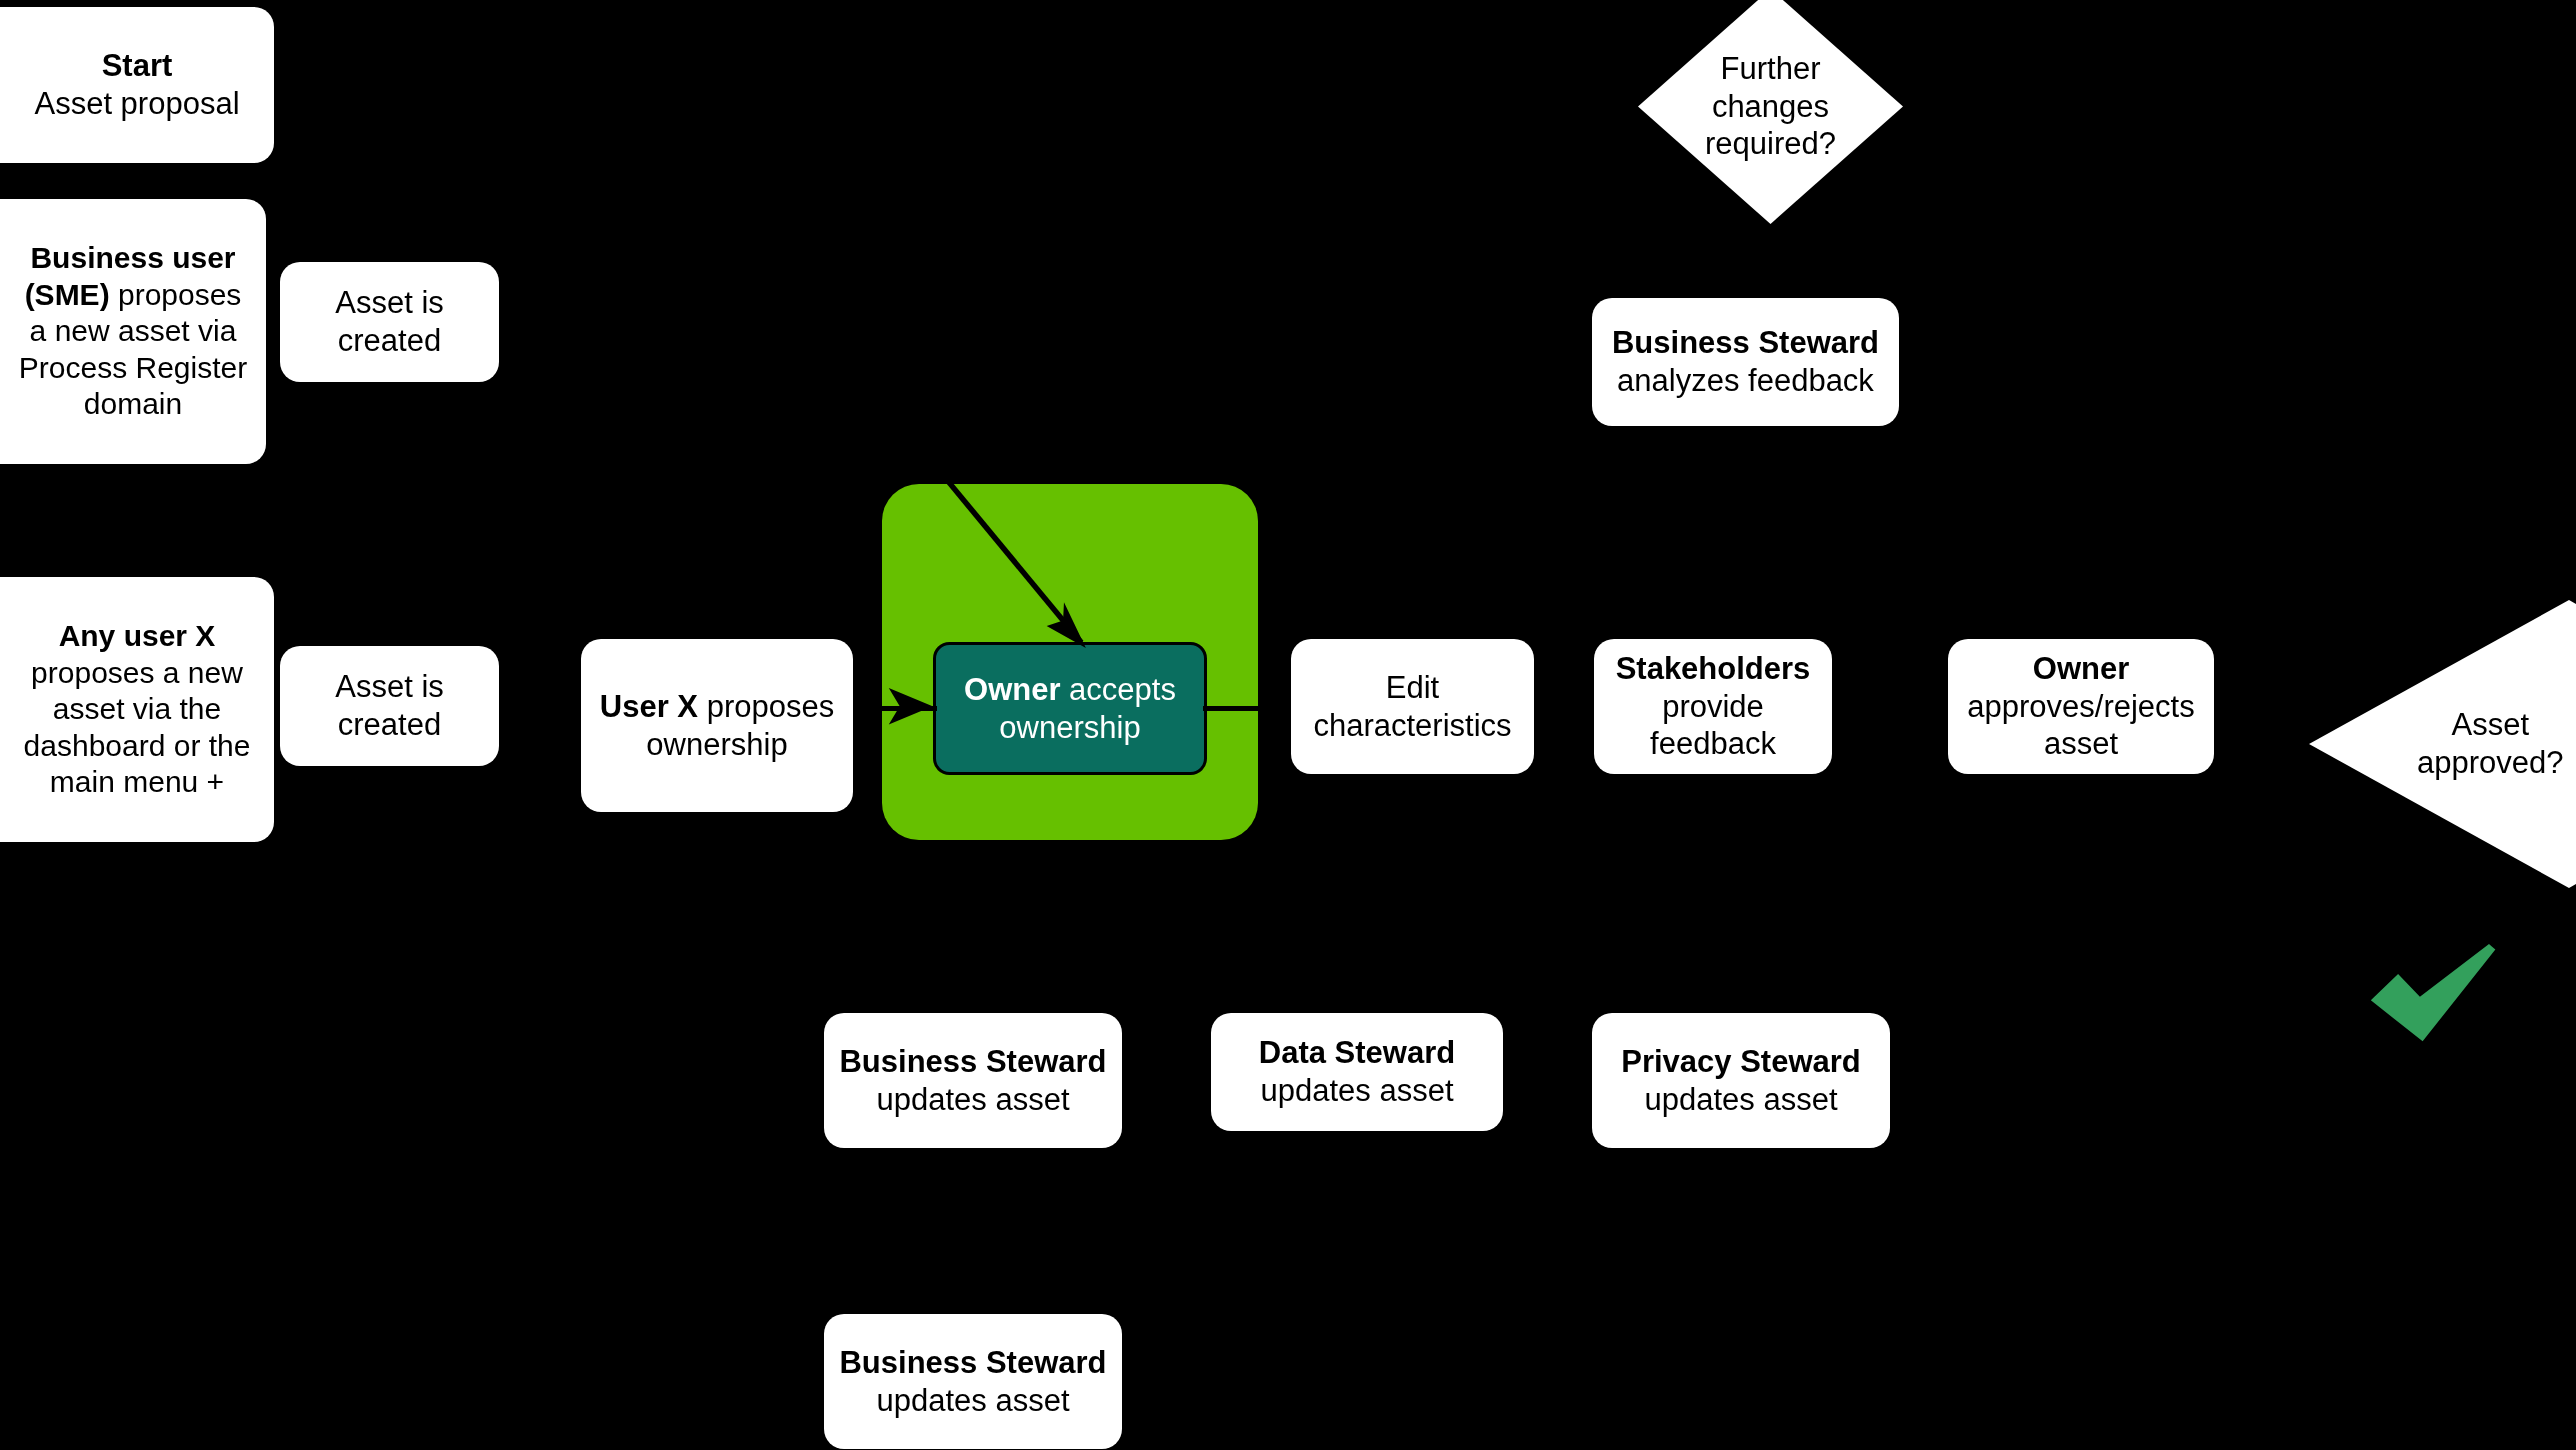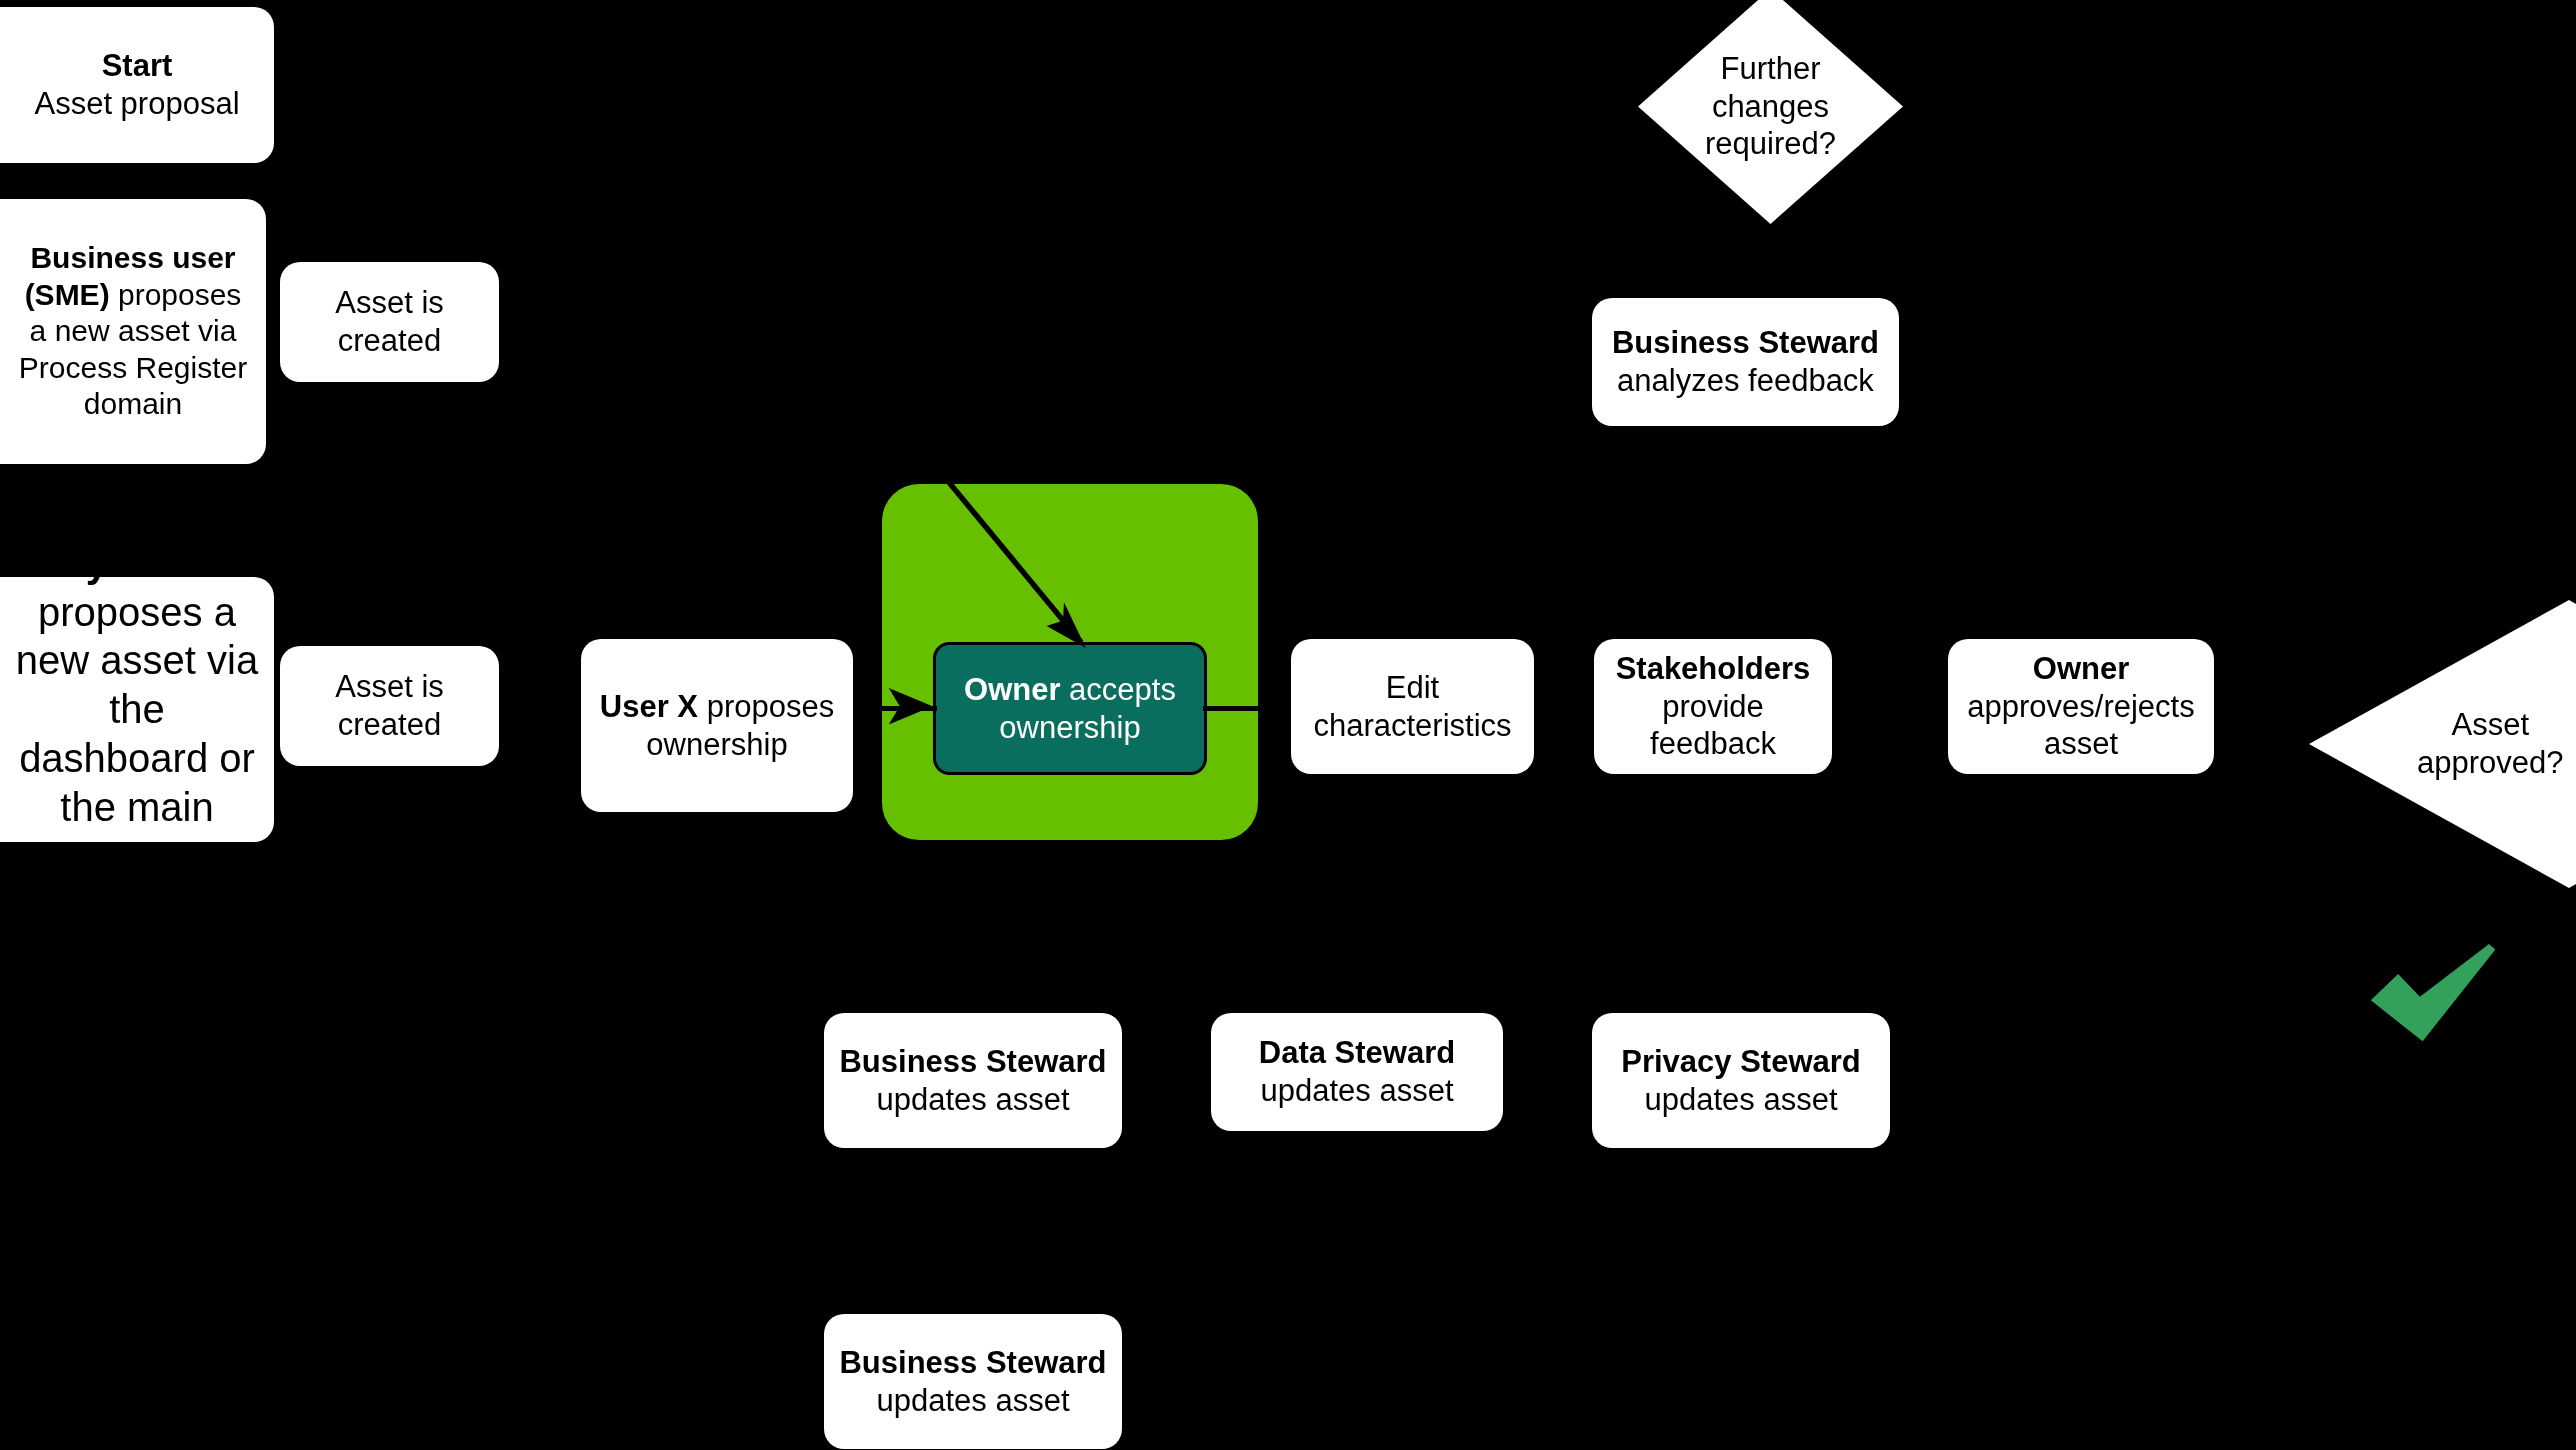--- a/index.html
+++ b/index.html
@@ -125,21 +125,21 @@
   </div>
 
   <div class="node bleed-left" style="left:0px; top:199px; width:266px; height:265px; font-size:30px;">
     <span class="t"><b>Business user (SME)</b><span> proposes a new asset via Process Register domain</span></span>
   </div>
 
   <div class="node" style="left:280px; top:262px; width:219px; height:120px;">
     <span class="t">Asset is created</span>
   </div>
 
-  <div class="node bleed-left" style="left:0px; top:577px; width:274px; height:265px; font-size:40px;justify-content:center;">
+  <div class="node bleed-left" style="left:0px; top:577px; width:274px; height:265px; font-size:30px;justify-content:center;">
     <span class="t"><b>Any user X</b><span> proposes a new asset via the dashboard or the main menu +</span></span>
   </div>
 
   <div class="node" style="left:280px; top:646px; width:219px; height:120px;">
     <span class="t">Asset is created</span>
   </div>
 
   <div class="node" style="left:581px; top:639px; width:272px; height:173px;">
     <span class="t"><b>User X</b><span> proposes ownership</span></span>
   </div>

